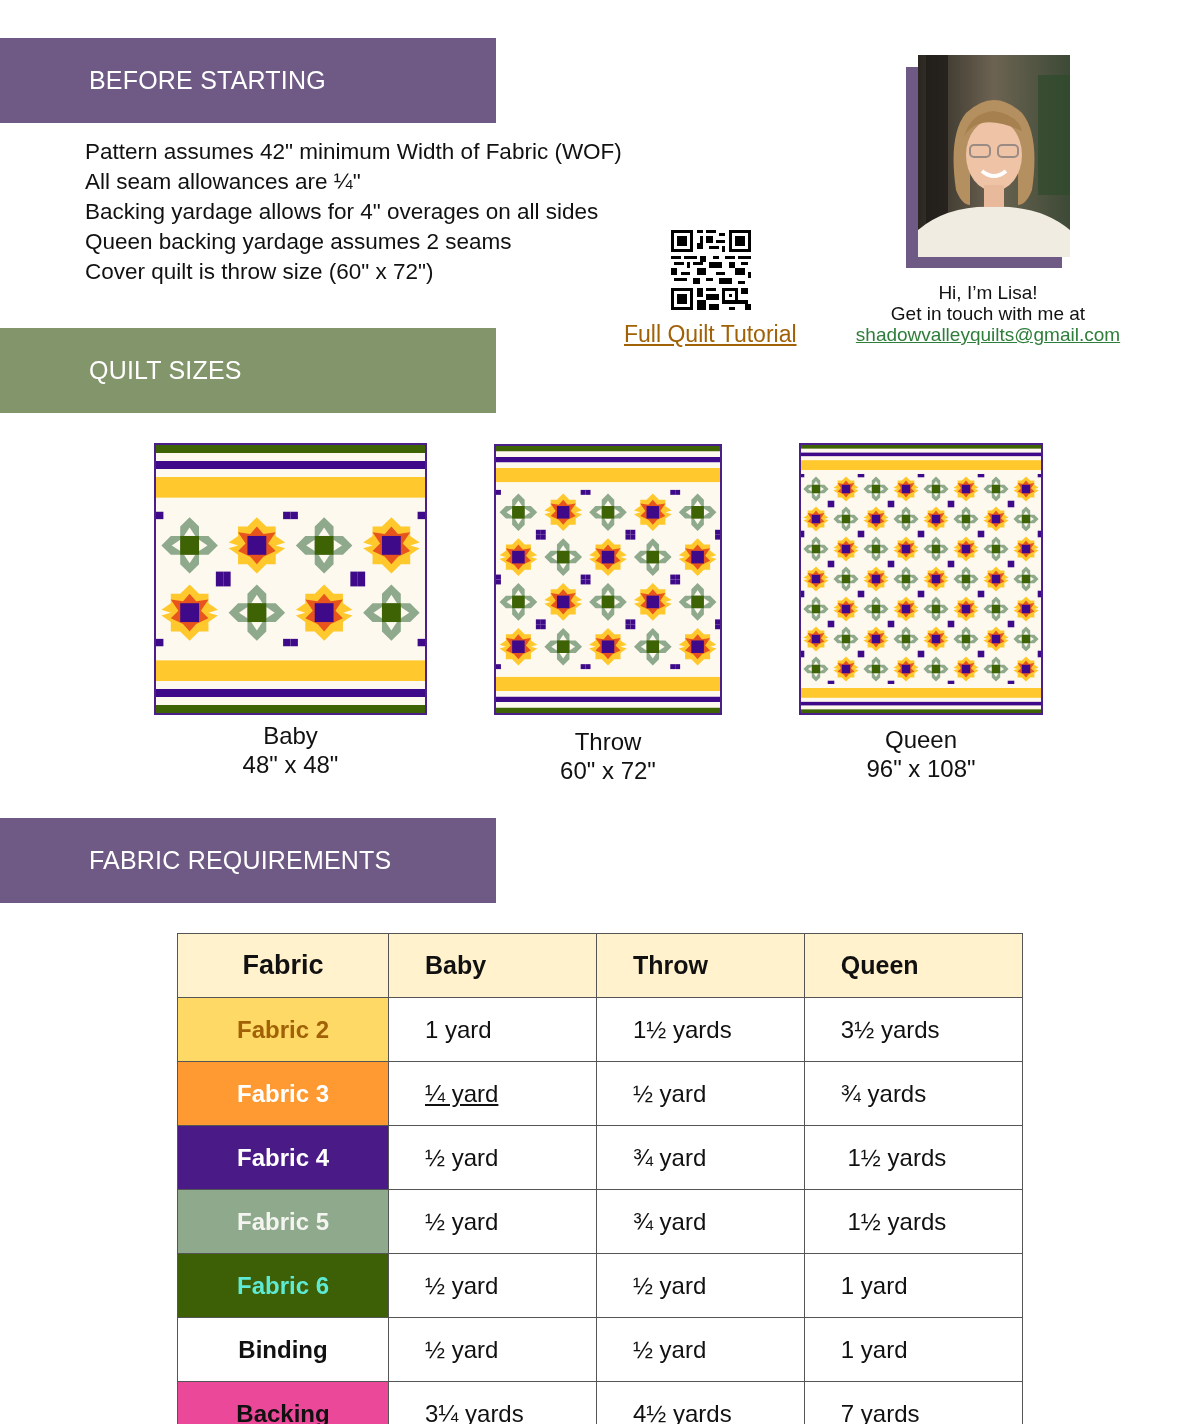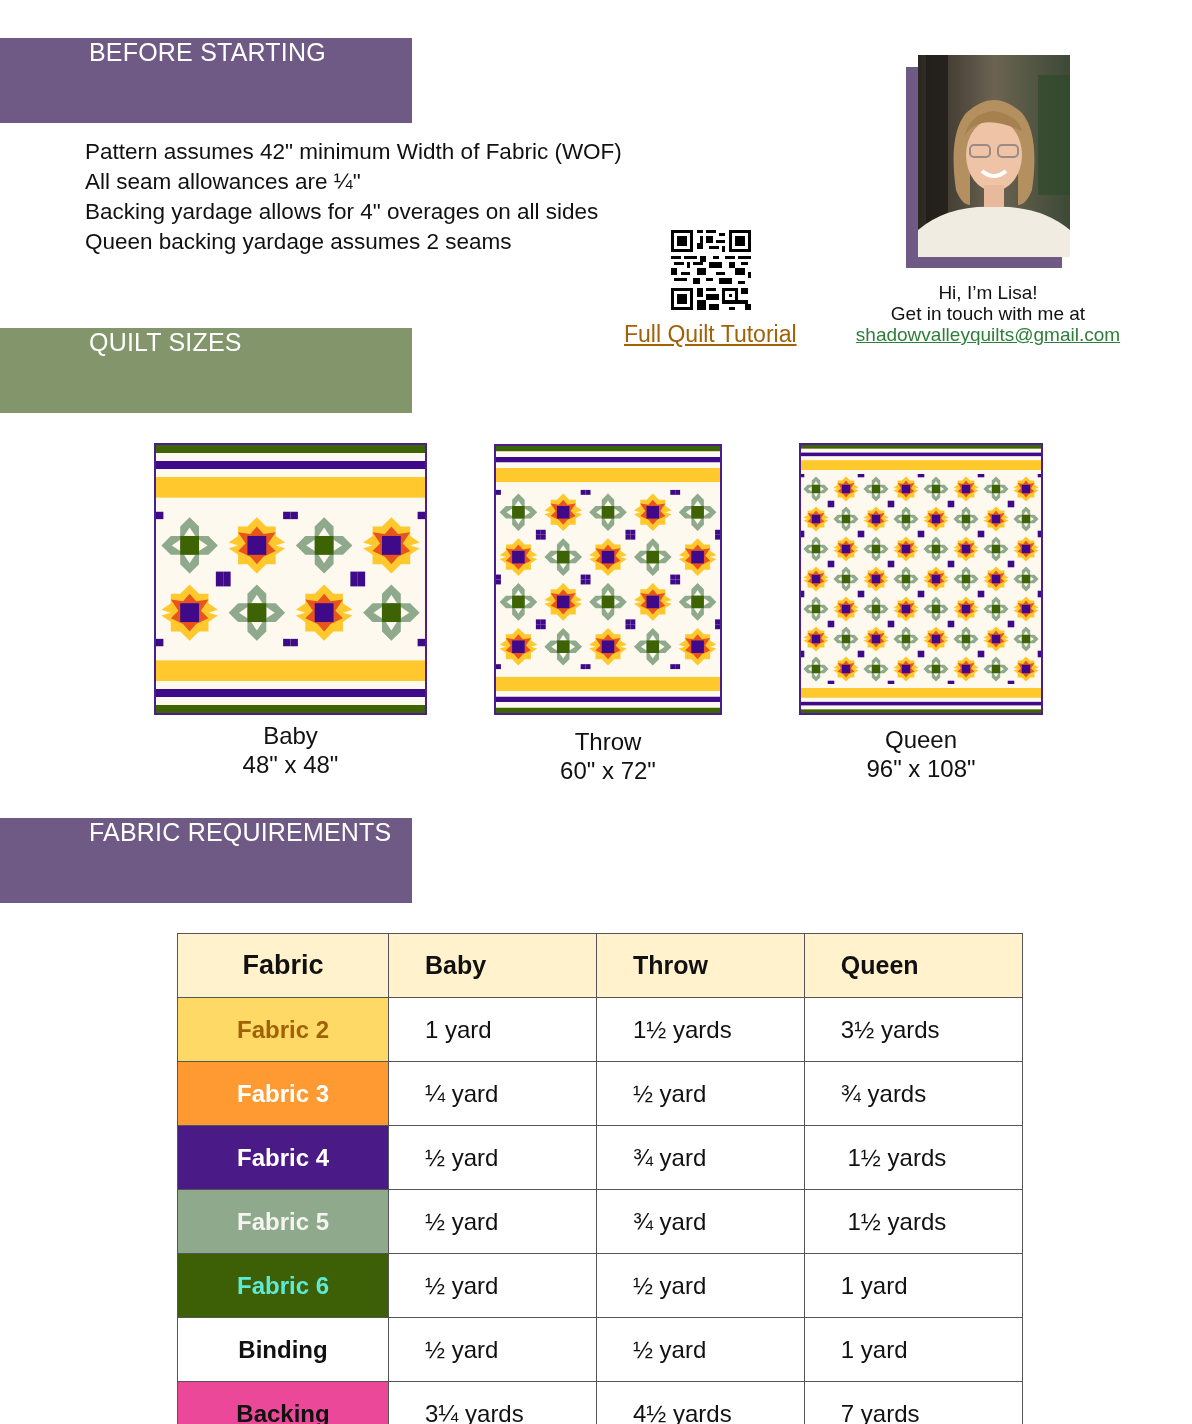--- a/index.html
+++ b/index.html
@@ -1,22 +1,22 @@
 <!DOCTYPE html>
 <html><head>
   <meta charset="utf-8">
   <style>
     * { box-sizing: border-box; margin: 0; padding: 0; }
     html, body { width: 1192px; height: 1424px; background: #ffffff; overflow: hidden; }
     body { position: relative; font-family: "Liberation Sans", sans-serif; color: #111; }
 
     .banner {
-      position: absolute; left: 0; width: 412px; height: 85px;
+      position: absolute; left: 0; width: 496px; height: 85px;
       color: #fff; font-size: 25px; padding-left: 89px;
-      display: flex; 
+      display: flex; align-items: center;
       letter-spacing: 0.2px;
     }
     .banner.purple { background: #6f5a85; }
     .banner.green { background: #83956a; }
 
     .notes { position: absolute; left: 85px; top: 137px; font-size: 22.5px; line-height: 30px; color: #111; }
     .notes div { white-space: nowrap; }
 
     .qr { position: absolute; left: 669px; top: 230px; width: 84px; height: 80px; }
     .tutorial-link {
@@ -57,20 +57,21 @@
 </div>
 <div class="banner purple" style="top:818px;">
   <span>FABRIC REQUIREMENTS</span>
 </div>
 
 <div class="notes">
   <div>Pattern assumes 42" minimum Width of Fabric (WOF)</div>
   <div>All seam allowances are ¼"</div>
   <div>Backing yardage allows for 4" overages on all sides</div>
   <div>Queen backing yardage assumes 2 seams</div>
+  <div>Cover quilt is throw size (60" x 72")</div>
 </div>
 
 <div class="qr">
   <svg viewBox="0 0 25 25" width="84" height="80" shape-rendering="crispEdges">
     <rect width="25" height="25" fill="#fff"></rect>
     <g fill="#000">
       <rect x="0" y="0" width="7" height="7"></rect>
         <rect x="1" y="1" width="5" height="5" fill="#fff"></rect>
         <rect x="2" y="2" width="3" height="3"></rect>
       <rect x="18" y="0" width="7" height="7"></rect>
@@ -1032,21 +1033,21 @@
   </thead>
   <tbody id="tbody">
       <tr>
         <td class="name" style="background: rgb(255, 217, 102); color: #a16207; white-space: pre;">Fabric 2</td>
         <td style="white-space: pre;">1 yard</td>
         <td style="white-space: pre;">1½ yards</td>
         <td style="white-space: pre;">3½ yards</td>
       </tr>
       <tr>
         <td class="name" style="background: rgb(255, 154, 51); color: rgb(255, 255, 255); white-space: pre;">Fabric 3</td>
-        <td style="white-space: pre;">¼ yard</td>
+        <td style="white-space: pre; text-decoration: underline;">¼ yard</td>
         <td style="white-space: pre;">½ yard</td>
         <td style="white-space: pre;">¾ yards</td>
       </tr>
       <tr>
         <td class="name" style="background: rgb(74, 26, 134); color: rgb(255, 255, 255); white-space: pre;">Fabric 4</td>
         <td style="white-space: pre;">½ yard</td>
         <td style="white-space: pre;">¾ yard</td>
         <td style="white-space: pre;"> 1½ yards</td>
       </tr>
       <tr>

